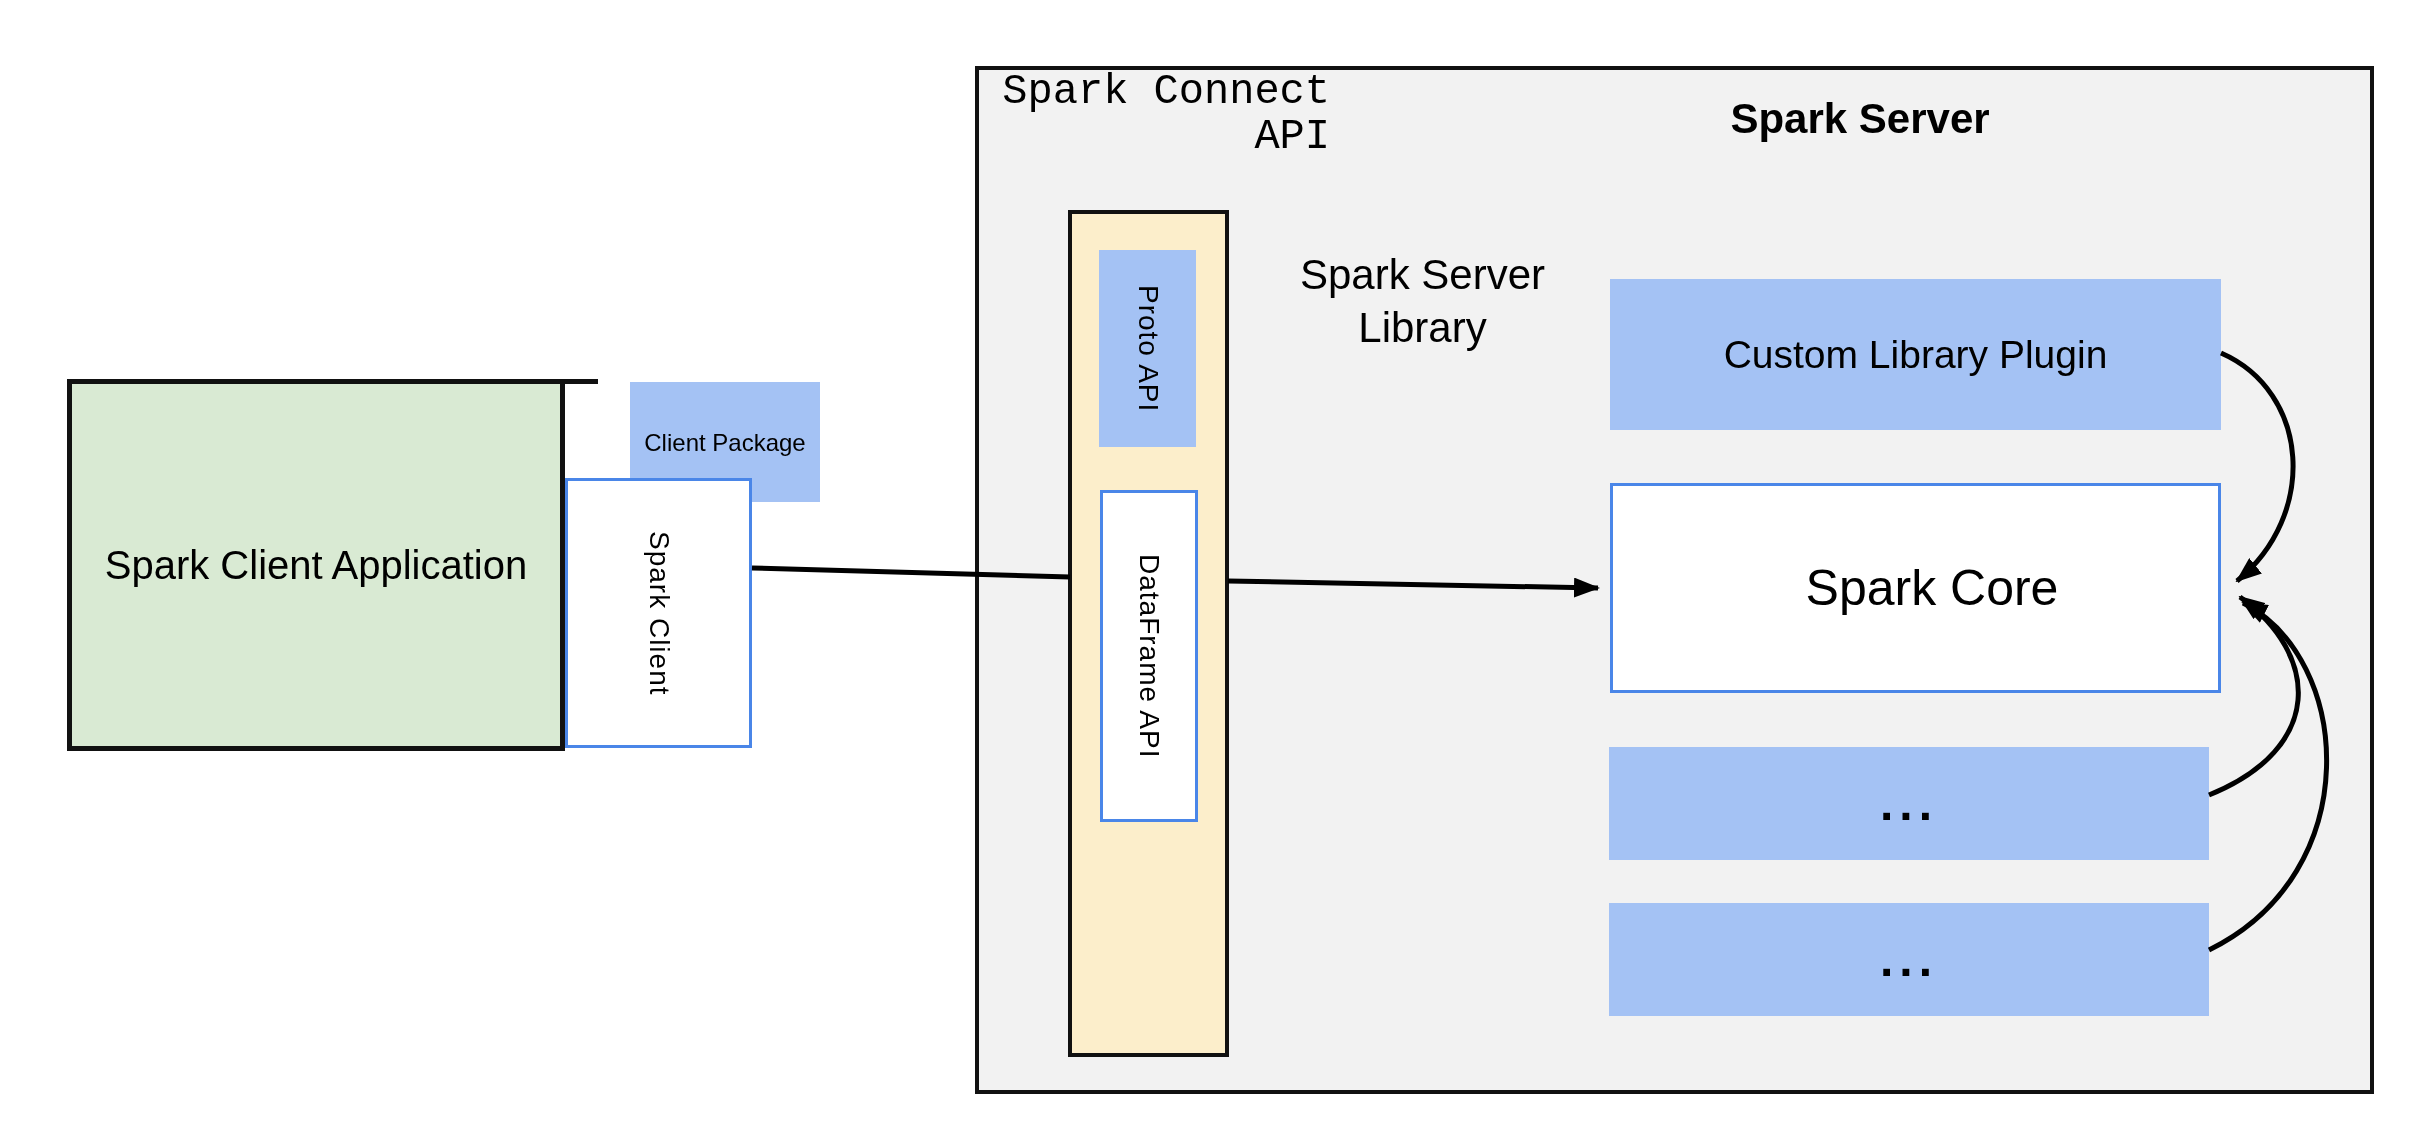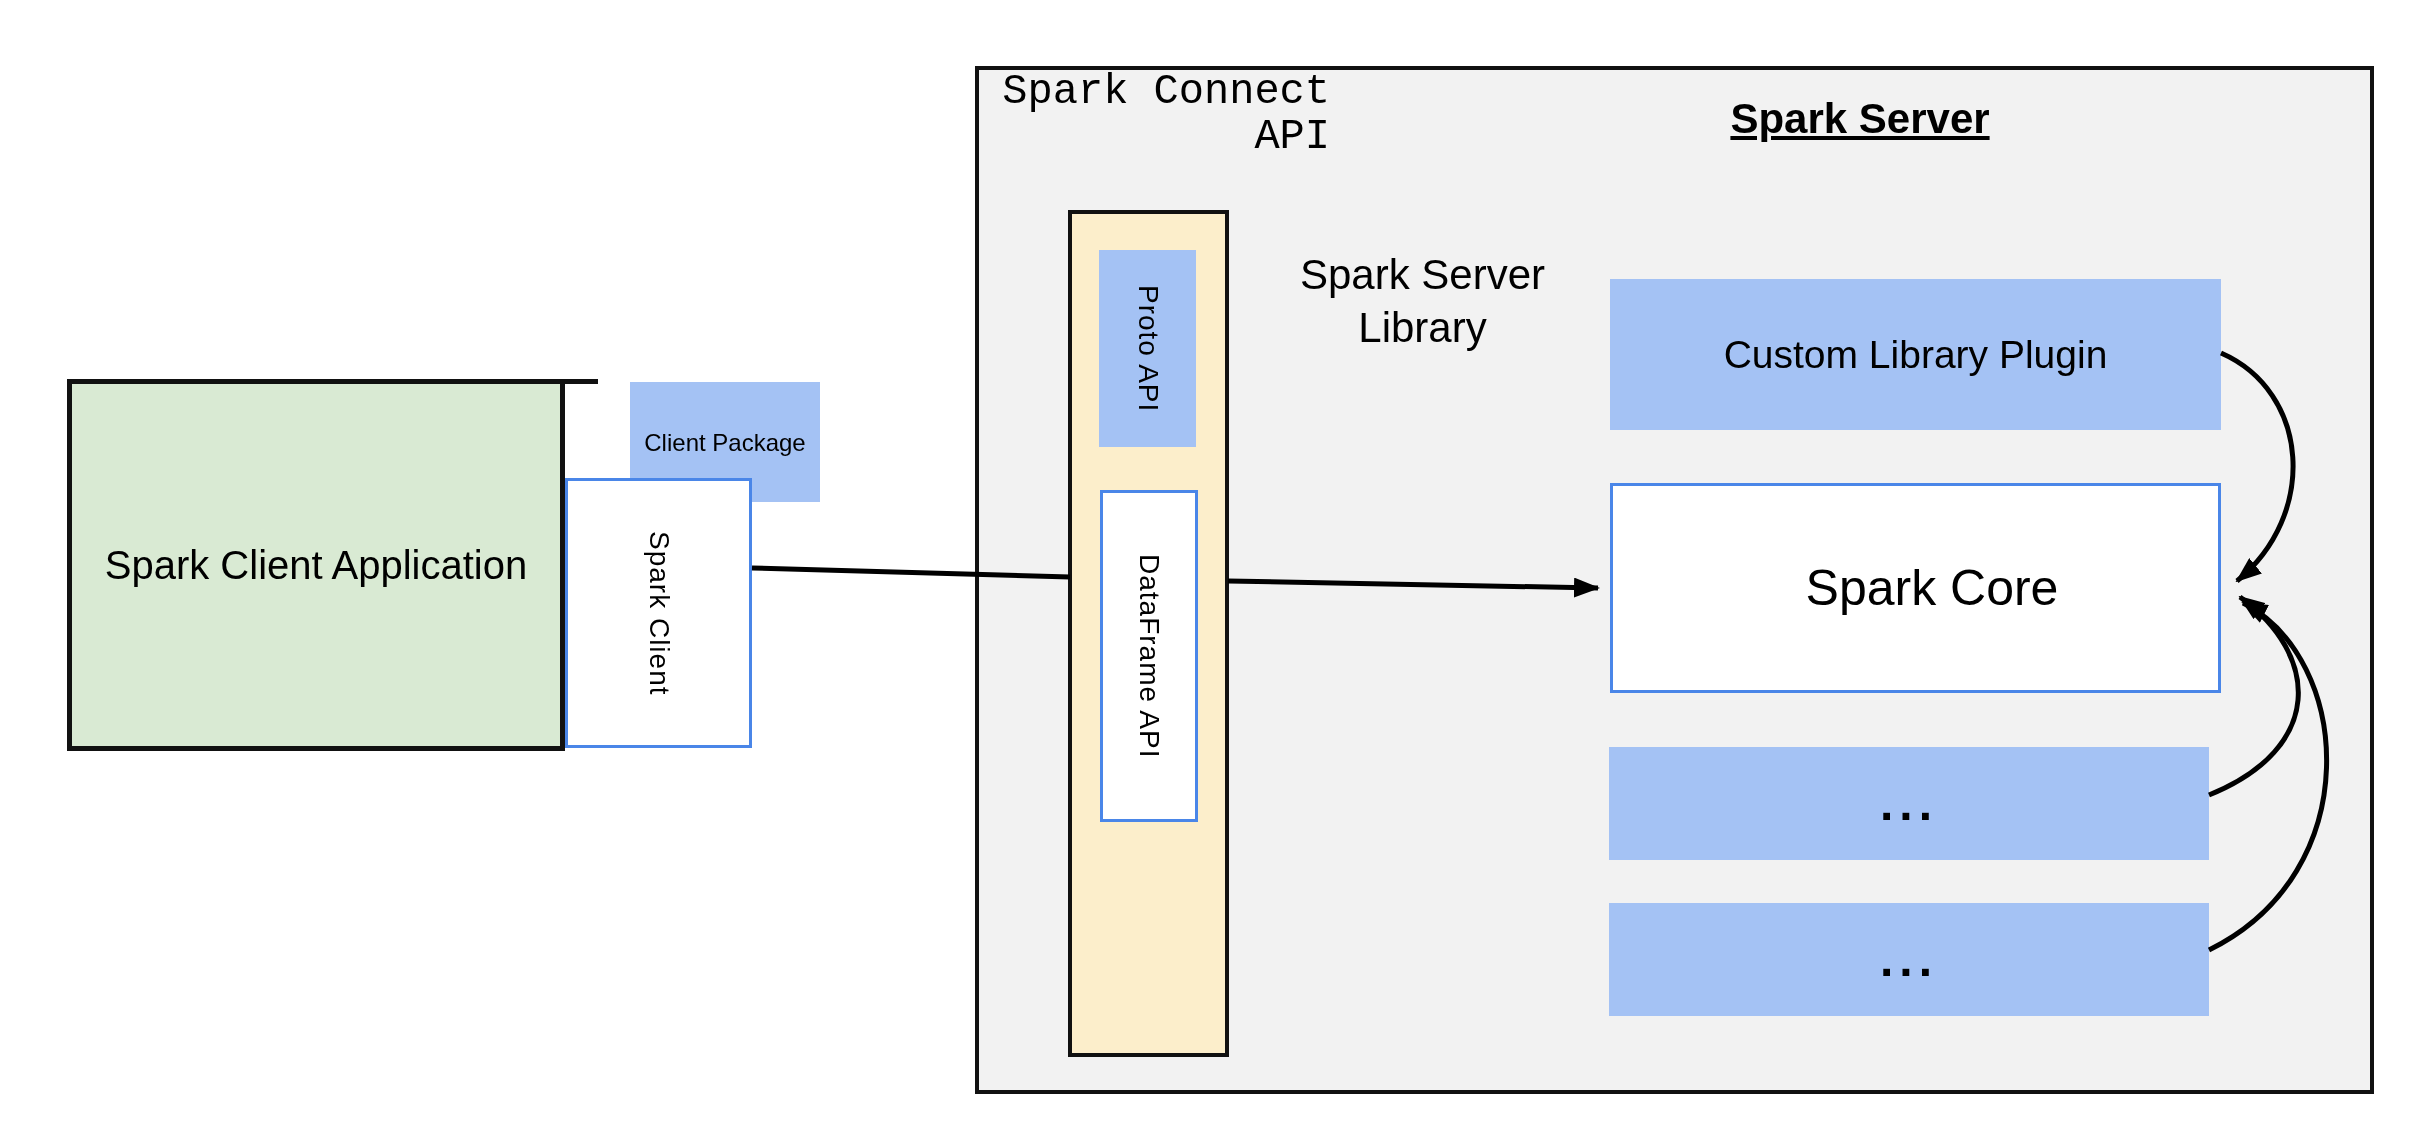--- a/index.html
+++ b/index.html
@@ -40,21 +40,21 @@
     background:var(--blue,#a4c2f4);font-size:39px;}
   .core-box{left:1610px;top:483px;width:611px;height:210px;
     background:#fff;border:3px solid var(--blue_border,#4a86e8);font-size:50px;padding-left:33px;}
   .more-box-1{left:1609px;top:747px;width:600px;height:113px;background:var(--blue,#a4c2f4);}
   .more-box-2{left:1609px;top:903px;width:600px;height:113px;background:var(--blue,#a4c2f4);}
   .dots{font-size:48px;font-weight:700;letter-spacing:6px;line-height:1;}
 
   
   .app-label{left:67px;top:379px;width:498px;height:372px;font-size:40px;line-height:68px;}
   .connect-title{left:985px;top:70px;width:345px;font-size:42px;line-height:45px;text-align:right;font-family:Liberation Mono, monospace;}
-  .server-title{left:1660px;top:95px;width:400px;font-size:42px;font-weight:700;text-align:center;text-decoration:underline;}
+  .server-title{left:1660px;top:95px;width:400px;font-size:42px;font-weight:700;text-align:center;}
   .library-caption{left:1250px;top:248px;width:345px;font-size:42px;line-height:53px;text-align:center;}
 
   .vtext{writing-mode:vertical-rl;font-size:28px;letter-spacing:1px;white-space:nowrap;}
 
   svg.overlay{position:absolute;left:0;top:0;pointer-events:none;}
   svg.overlay path, svg.overlay line{fill:none;stroke:#000;stroke-width:5px;}
 </style>
 </head>
 <body>
 

